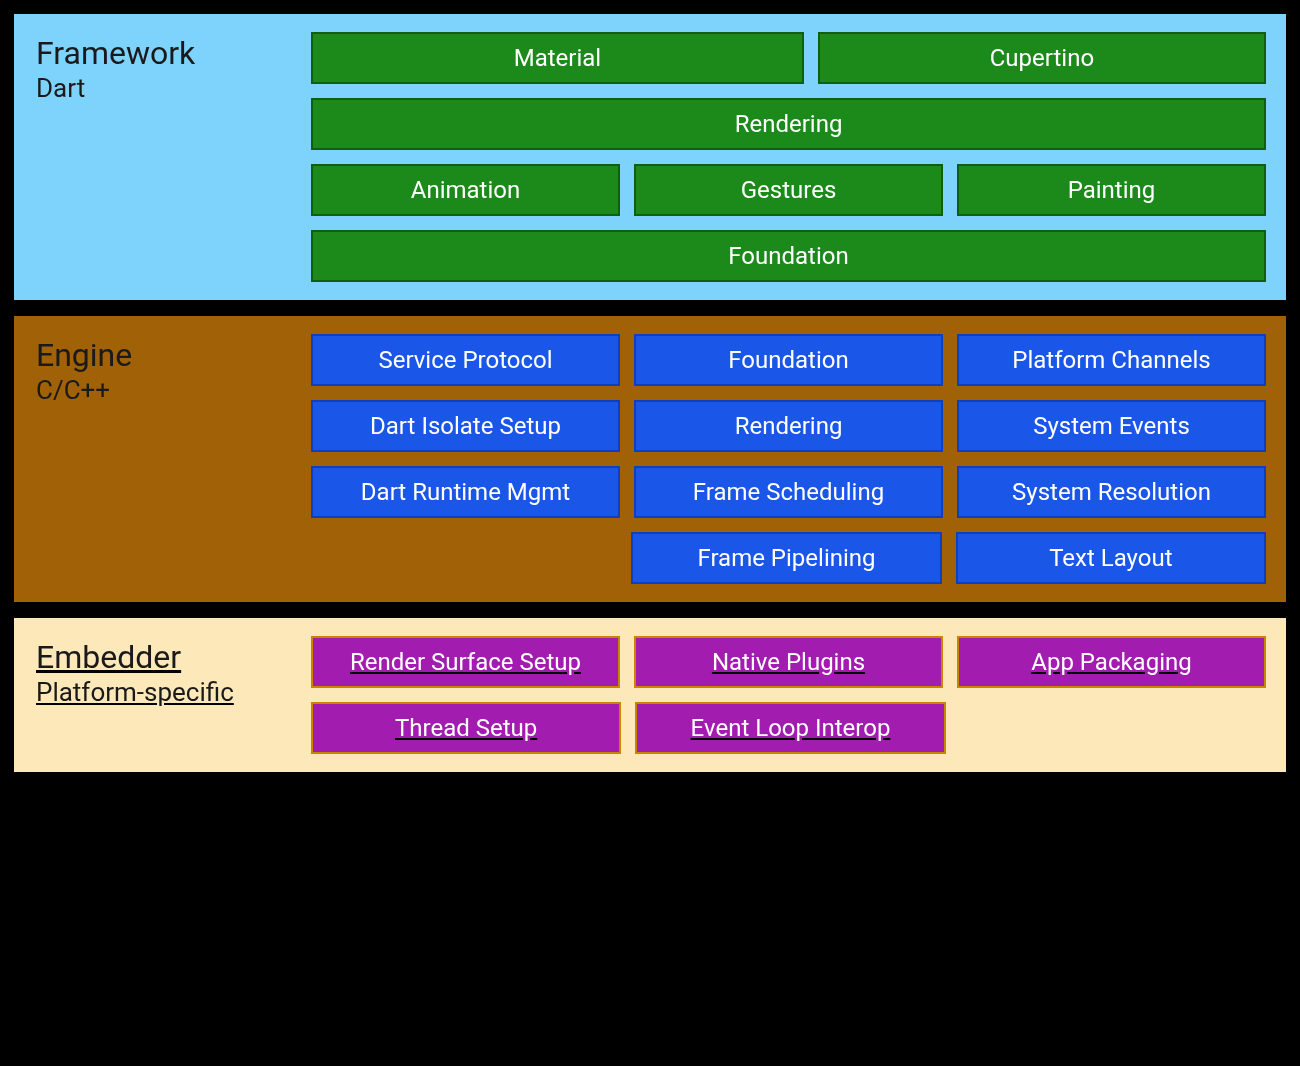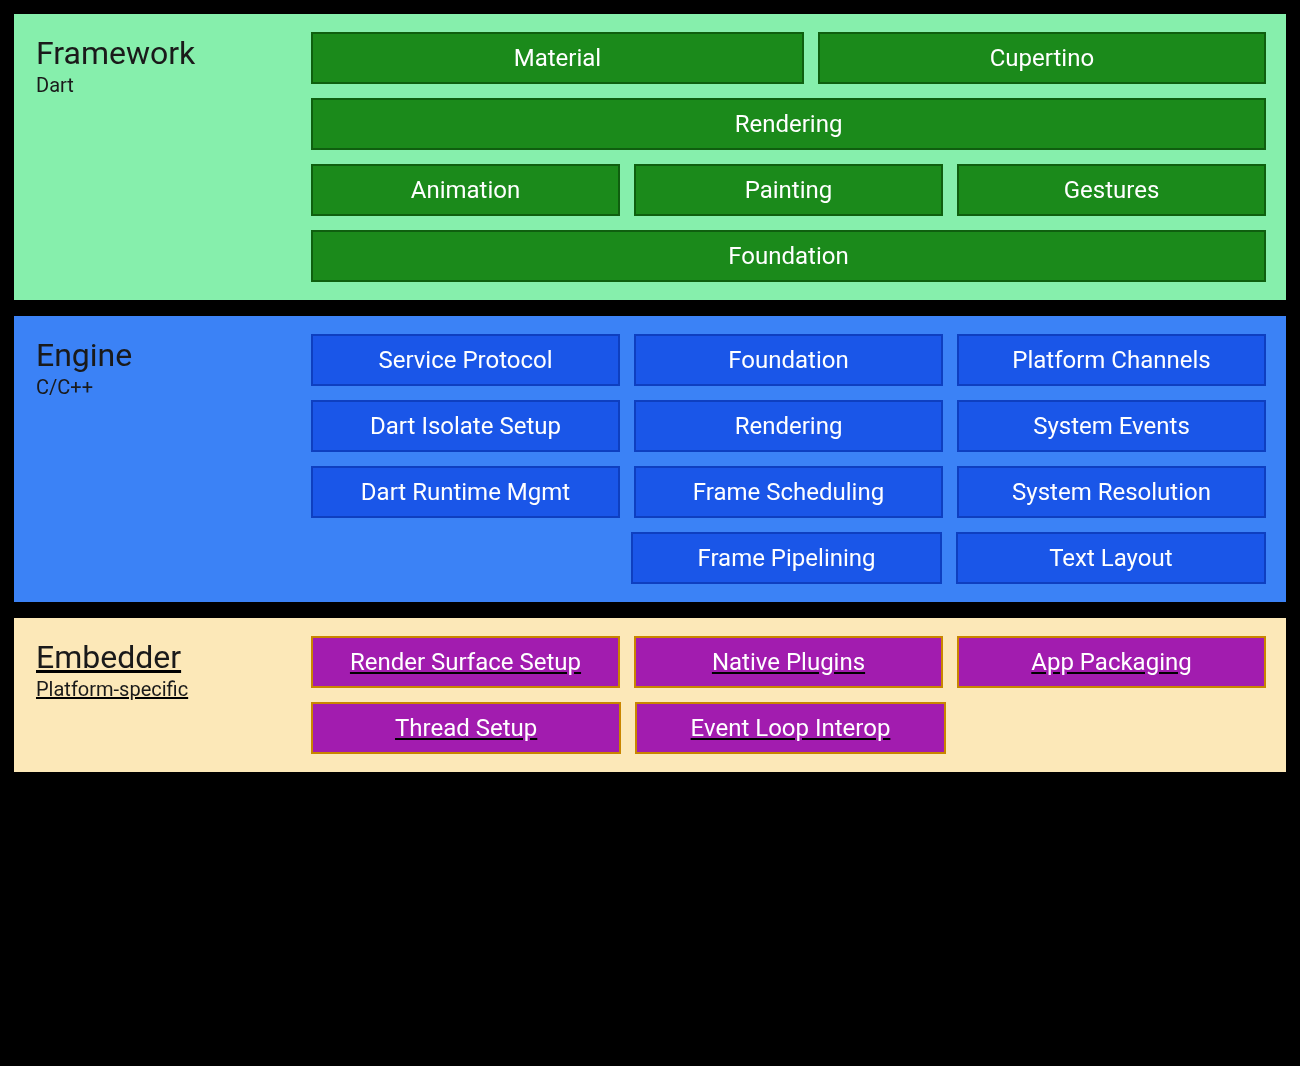--- a/index.html
+++ b/index.html
@@ -24,21 +24,21 @@
       flex: 0 0 255px;
       padding-top: 4px;
     }
     .layer-title {
       font-size: 32px;
       font-weight: 400;
       color: #1a1a1a;
       line-height: 1.1;
     }
     .layer-subtitle {
-      font-size: 20px;
+      font-size: 26px;
       font-weight: 400;
       color: #1a1a1a;
       margin-top: 2px;
     }
     .layer-body {
       flex: 1;
       display: flex;
       flex-direction: column;
       gap: 14px;
     }
@@ -54,30 +54,30 @@
       font-size: 24px;
       color: #fff;
       font-weight: 400;
       text-align: center;
       padding: 0 10px;
       white-space: nowrap;
     }
 
     
     .layer-framework {
-      background: #86efac;
+      background: #7dd3fc;
     }
     .box-framework {
       background: #1b8a1b;
       border: 2px solid #0f5f0f;
     }
 
     
     .layer-engine {
-      background: #3b82f6;
+      background: #a16207;
       margin-top: 12px;
     }
     .box-engine {
       background: #1a56e8;
       border: 2px solid #0e3fc0;
     }
 
     
     .layer-embedder {
       background: #fce8b8;
@@ -109,22 +109,22 @@
   <div class="layer-body">
     <div class="row">
       <div class="box box-framework fw-material">Material</div>
       <div class="box box-framework fw-cupertino">Cupertino</div>
     </div>
     <div class="row">
       <div class="box box-framework flex-1">Rendering</div>
     </div>
     <div class="row">
       <div class="box box-framework w-third">Animation</div>
+      <div class="box box-framework w-third">Gestures</div>
       <div class="box box-framework w-third">Painting</div>
-      <div class="box box-framework w-third">Gestures</div>
     </div>
     <div class="row">
       <div class="box box-framework flex-1">Foundation</div>
     </div>
   </div>
 </div>
 
 <div class="layer layer-engine">
   <div class="layer-header">
     <div class="layer-title">Engine</div>

